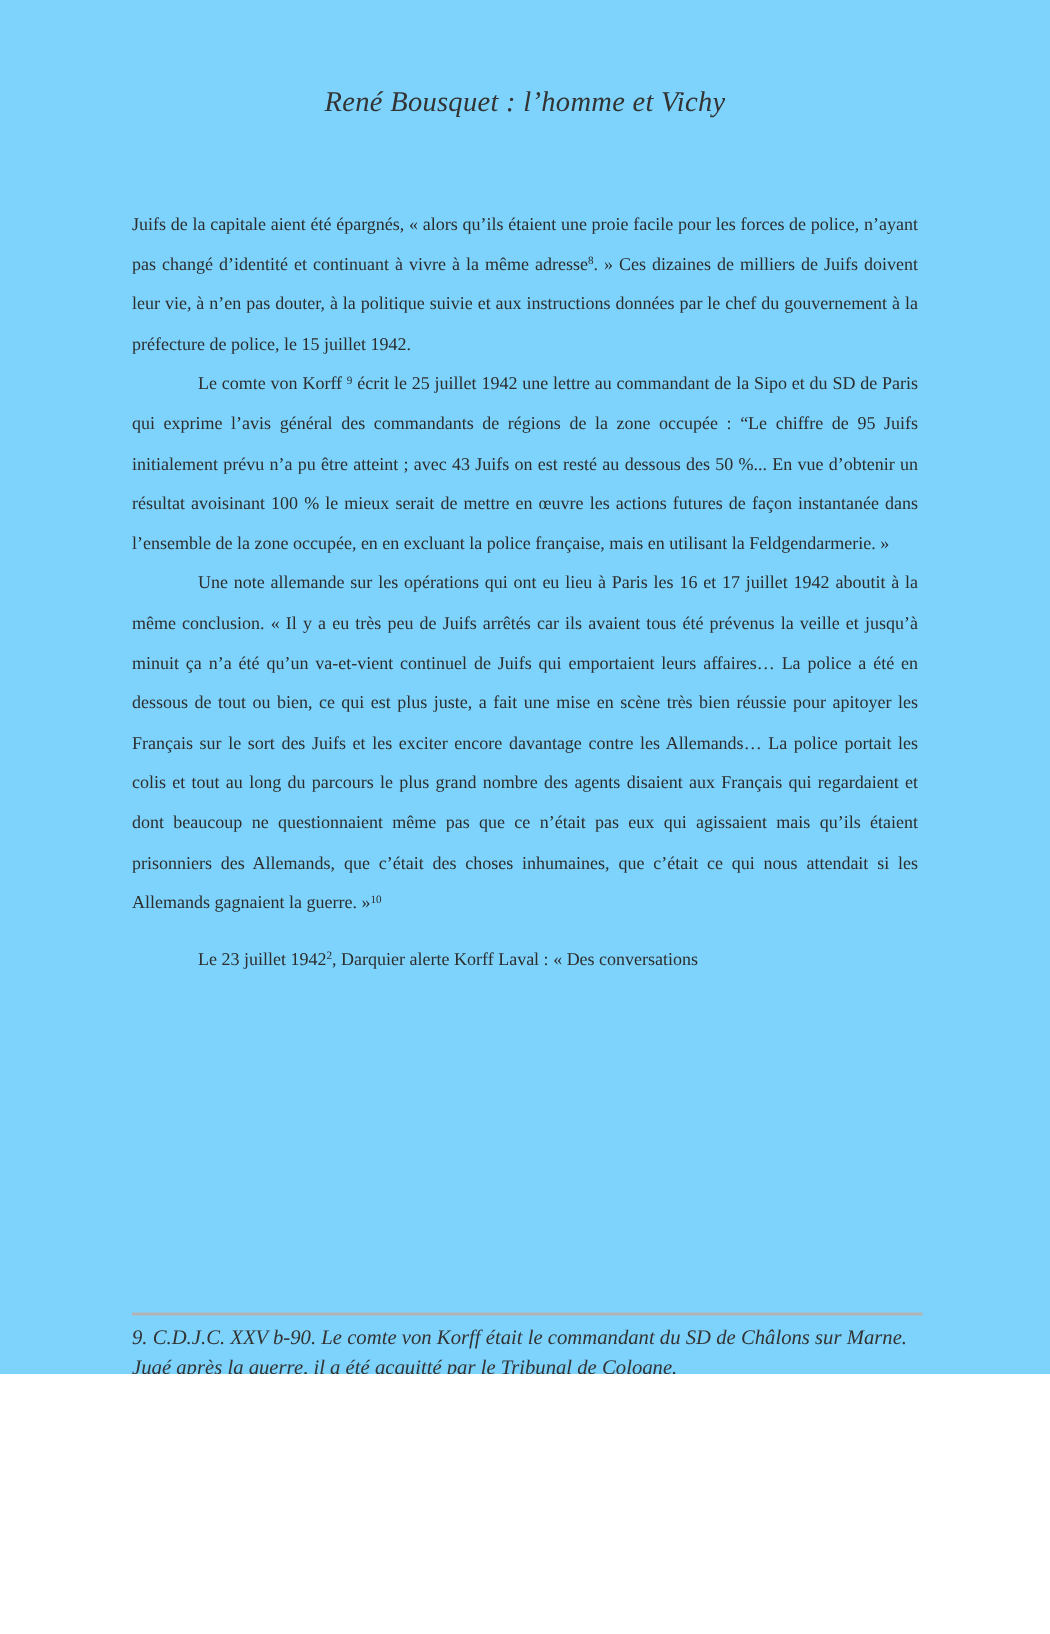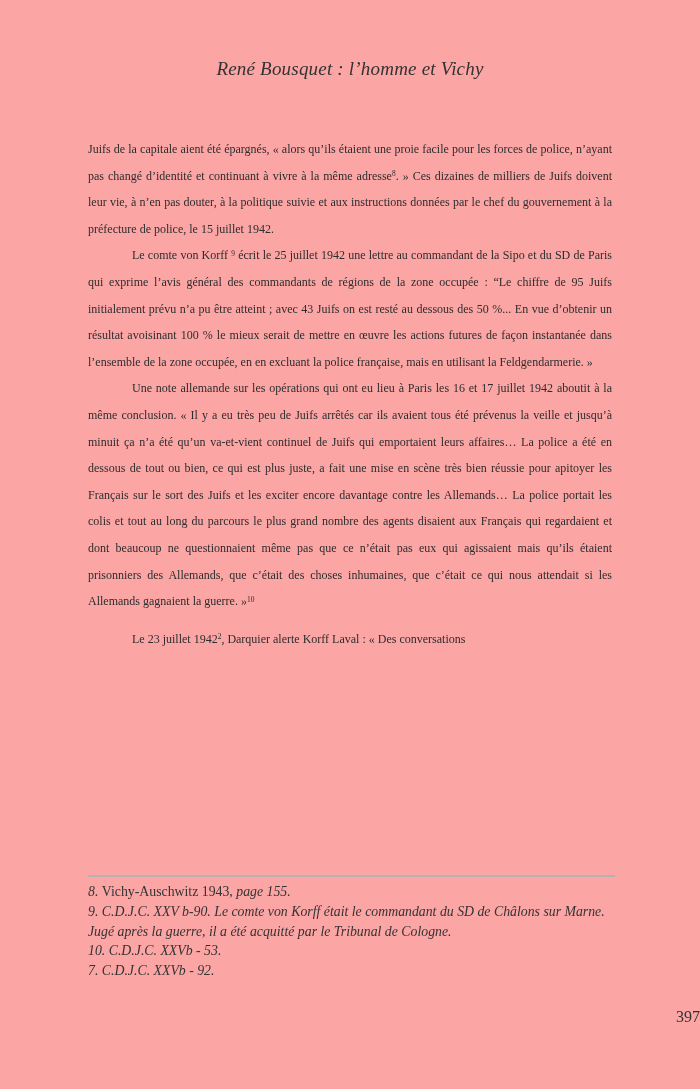--- a/index.html
+++ b/index.html
@@ -3,22 +3,22 @@
 <meta charset="utf-8">
 <style>
   html, body {
     margin: 0;
     padding: 0;
     background: #ffffff;
   }
   .page {
     position: relative;
     width: 700px;
-    height: 1089px;
-    background: #fca5a5;
+    height: 916px;
+    background: #7dd3fc;
     color: #2d2d2d;
     font-family: "Liberation Serif", serif;
     overflow: hidden;
   }
   .running-head {
     position: absolute;
     top: 58px;
     left: 0;
     width: 700px;
     text-align: center;
@@ -98,21 +98,20 @@
 
     <p><span>Une note allemande sur les opérations qui ont eu lieu à Paris les 16 et 17 juillet 1942 aboutit à la même conclusion. « Il y a eu très peu de Juifs arrêtés car ils avaient tous été prévenus la veille et jusqu’à minuit ça n’a été qu’un va-et-vient continuel de Juifs qui emportaient leurs affaires… La police a été en dessous de tout ou bien, ce qui est plus juste, a fait une mise en scène très bien réussie pour apitoyer les Français sur le sort des Juifs et les exciter encore davantage contre les Allemands… La police portait les colis et tout au long du parcours le plus grand nombre des agents disaient aux Français qui regardaient et dont beaucoup ne questionnaient même pas que ce n’était pas eux qui agissaient mais qu’ils étaient prisonniers des Allemands, que c’était des choses inhumaines, que c’était ce qui nous attendait si les Allemands gagnaient la guerre. »</span><sup>10</sup></p>
 
     <p class="gap-before"><span>Le 23 juillet 1942</span><sup>2</sup><span>, Darquier alerte Korff Laval : « Des conversations</span></p>
 
   </div>
 
   <div class="footnote-rule"></div>
 
   <div class="footnotes">
-    <p><span>8. </span><span class="roman">Vichy-Auschwitz 1943, </span><span>page 155.</span></p>
     <p>9. C.D.J.C. XXV b-90. Le comte von Korff était le commandant du SD de Châlons sur Marne. Jugé après la guerre, il a été acquitté par le Tribunal de Cologne.</p>
     <p>10. C.D.J.C. XXVb - 53.</p>
     <p>7. C.D.J.C. XXVb - 92.</p>
   </div>
 
   <div class="page-number">397</div>
 
 </div>
 
 </body></html>

